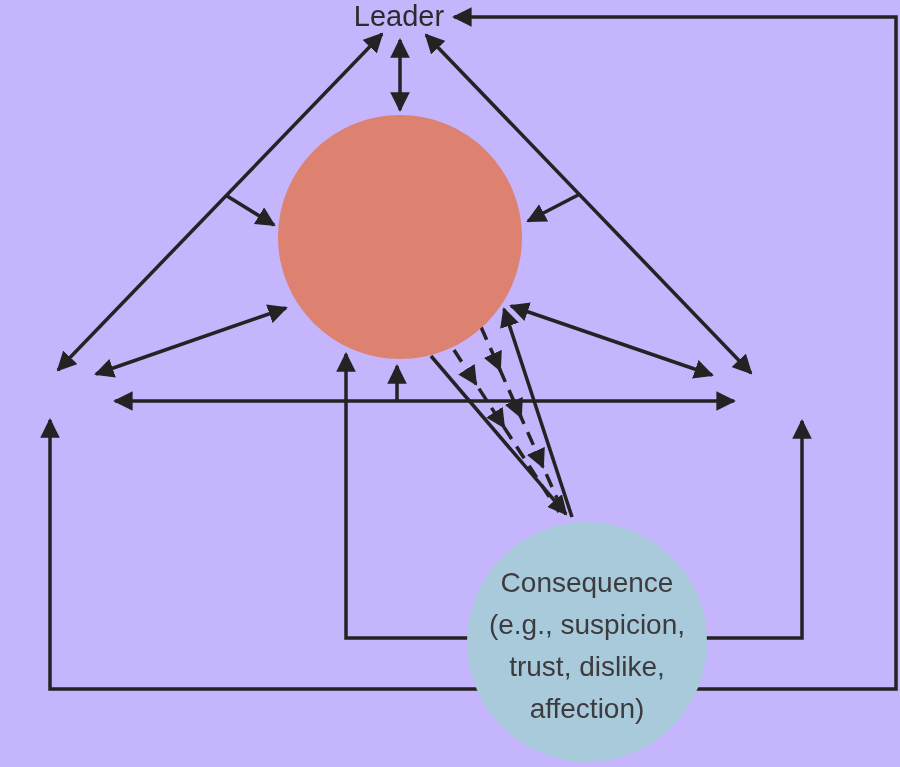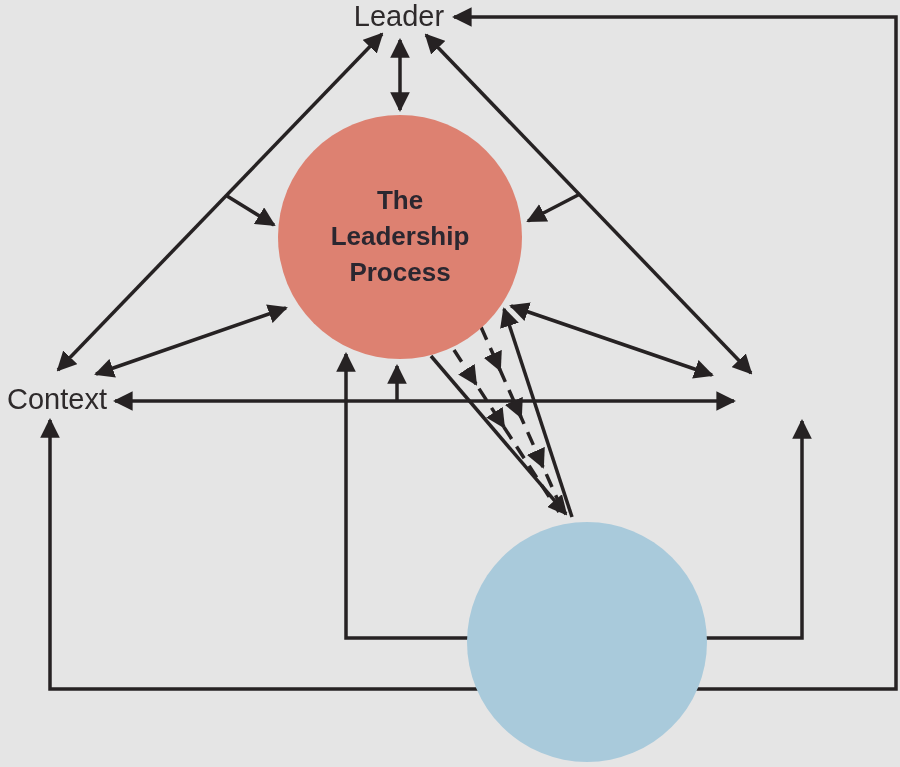--- a/index.html
+++ b/index.html
@@ -1,20 +1,20 @@
 <!DOCTYPE html>
 <html style="--line: #262223; --label_text: #2e2a2b; --process_circle: #dd8171; --process_text: #2b2730; --consequence_circle: #a9cadb; --consequence_text: #3c3b3d;"><head>
 <meta charset="utf-8">
 <style>
   html, body { margin: 0; padding: 0; background: #ffffff; }
   #canvas {
     position: relative;
     width: 900px;
     height: 767px;
-    background: #e5e5e5;
+    background: #c4b5fd;
     font-family: "Liberation Sans", sans-serif;
     overflow: hidden;
   }
   #edges-layer { position: absolute; left: 0; top: 0; }
   #edges-layer path.edge {
     fill: none;
     stroke: var(--line, #262223);
     stroke-width: 3.5;
   }
   #edges-layer path.dashed { stroke-dasharray: 14 9; }
@@ -92,21 +92,21 @@
     <path class="edge" d="M346,354 L346,638 L802,638 L802,421" marker-start="url(#ah)" marker-end="url(#ah)"></path>
 
     <path class="edge" d="M50,420 L50,689 L896,689 L896,17 L454,17" marker-start="url(#ah)" marker-end="url(#ah)"></path>
 
     <circle cx="400" cy="237" r="122" style="fill: var(--process_circle, #dd8171);"></circle>
     <circle cx="587" cy="642" r="120" style="fill: var(--consequence_circle, #a9cadb);"></circle>
   </svg>
 
   <div class="node-label" id="leader-label" style="left:399px; top:17px;">Leader</div>
 
-  <div class="node-label" id="context-label" style="left:57px; top:400px;">Context</div>
 
 
-  <div id="process-label" class="circle-label" style="left:400px; top:237px;">The
-Leadership
-Process</div>
 
+  <div id="consequence-label" class="circle-label" style="left:587px; top:646px;">Consequence
+(e.g., suspicion,
+trust, dislike,
+affection)</div>
 
 </div>
 
 </body></html>

